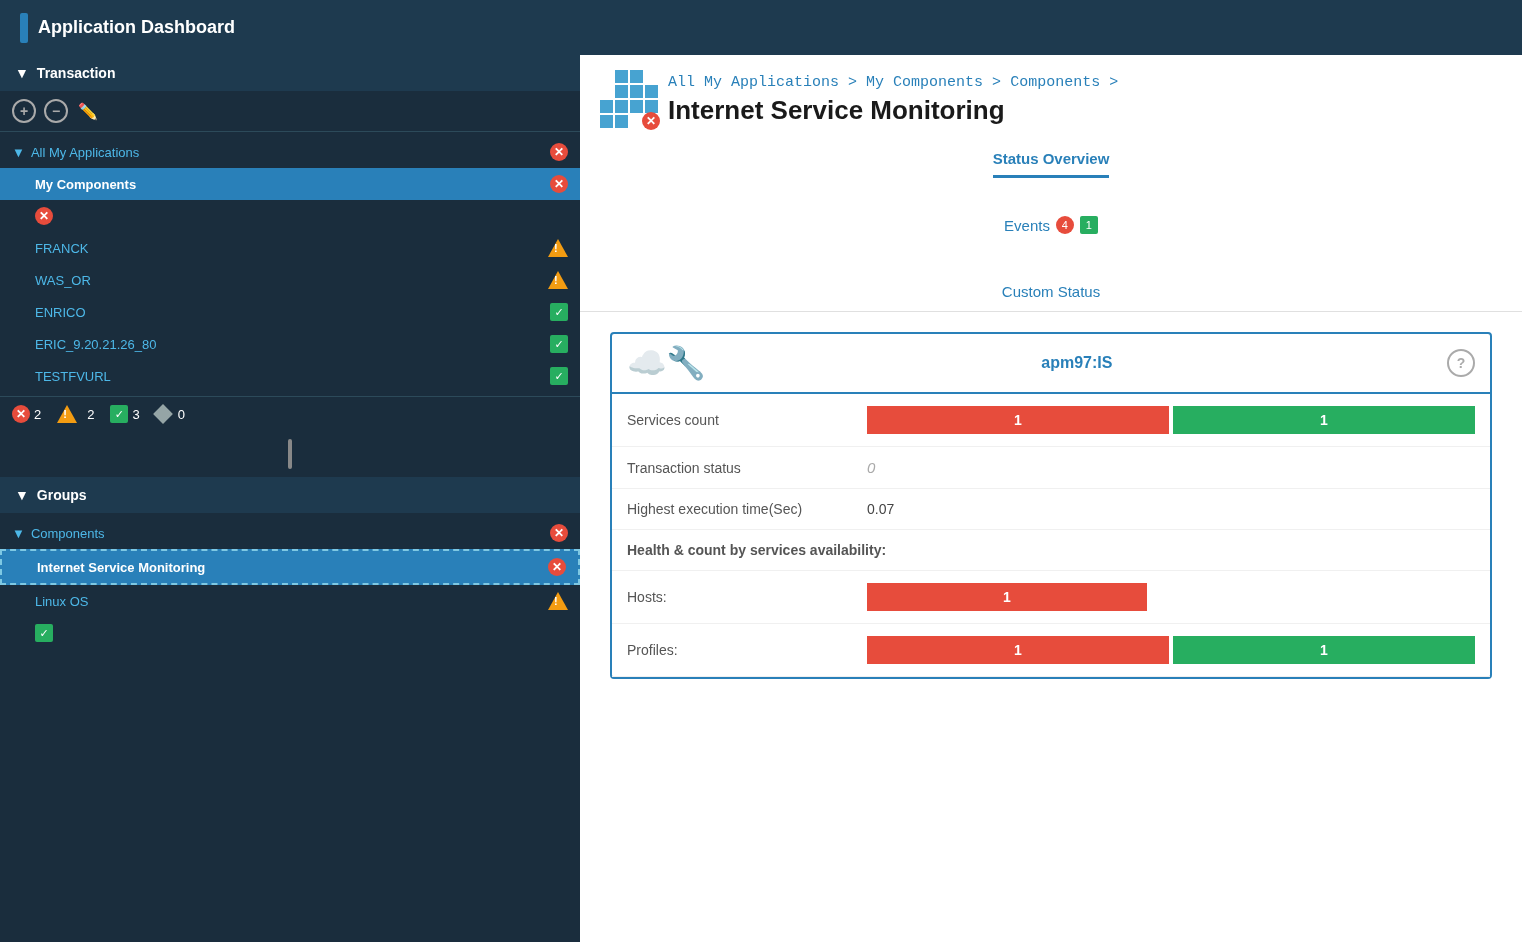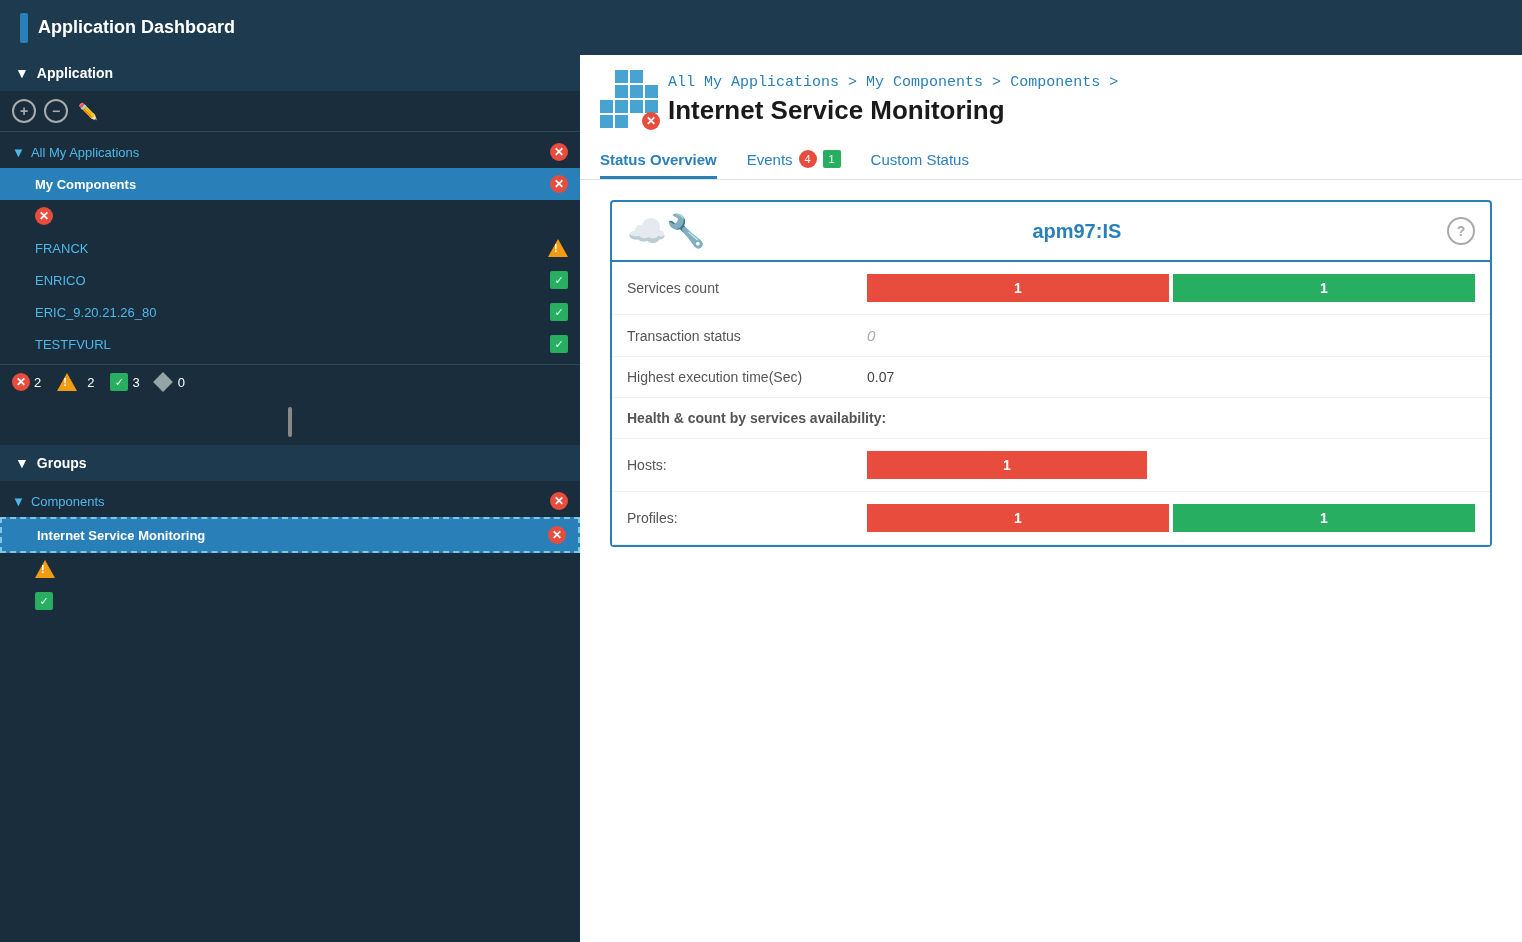--- a/index.html
+++ b/index.html
@@ -248,20 +248,21 @@
       color: #1a1a1a;
     }
 
     
     .tabs {
       display: flex;
       align-items: center;
       gap: 30px;
       padding: 0 0;
       margin-top: 12px;
+      flex-direction: column;
     }
     .tab {
       padding: 8px 0;
       cursor: pointer;
       font-size: 15px;
       color: #2980b9;
       border-bottom: 3px solid transparent;
       display: flex;
       align-items: center;
       gap: 6px;
@@ -308,21 +309,21 @@
     }
     .agent-card-header {
       display: flex;
       align-items: center;
       justify-content: space-between;
       padding: 10px 15px;
       border-bottom: 2px solid #2980b9;
     }
     .agent-name {
       color: #2980b9;
-      font-size: 20px;
+      font-size: 16px;
       font-weight: bold;
     }
     .agent-help {
       width: 28px;
       height: 28px;
       border-radius: 50%;
       border: 2px solid #aaa;
       color: #aaa;
       display: flex;
       align-items: center;
@@ -401,21 +402,21 @@
   <div style="width:8px;height:30px;background:#2980b9;border-radius:2px;"></div>
   <span>Application Dashboard</span>
 </div>
 
 <div class="main-layout">
 
   <div class="sidebar">
 
     <div class="section-header">
       <span>▼</span>
-      <span>Application</span>
+      <span>Transaction</span>
     </div>
 
     <div class="toolbar">
       <button class="toolbar-btn">+</button>
       <button class="toolbar-btn">−</button>
       <button class="toolbar-btn pencil">✏️</button>
     </div>
 
     <div class="tree-section">
       <div class="tree-item parent-item">
@@ -437,20 +438,26 @@
         <span class="status-red">✕</span>
       </div>
 
       <div class="tree-item child-item">
         <div class="tree-item-label">
           <span>FRANCK</span>
         </div>
         <span class="status-warn"></span>
       </div>
 
+      <div class="tree-item child-item">
+        <div class="tree-item-label">
+          <span>WAS_OR</span>
+        </div>
+        <span class="status-warn"></span>
+      </div>
 
       <div class="tree-item child-item">
         <div class="tree-item-label">
           <span>ENRICO</span>
         </div>
         <span class="status-green">✓</span>
       </div>
 
       <div class="tree-item child-item">
         <div class="tree-item-label">
@@ -505,20 +512,23 @@
       </div>
 
       <div class="tree-item child-item active" style="border: 2px dashed #7ec8e3;">
         <div class="tree-item-label">
           <span>Internet Service Monitoring</span>
         </div>
         <span class="status-red">✕</span>
       </div>
 
       <div class="tree-item child-item">
+        <div class="tree-item-label">
+          <span>Linux OS</span>
+        </div>
         <span class="status-warn"></span>
       </div>
 
 
       <div class="tree-item child-item">
         <span class="status-green">✓</span>
       </div>
     </div>
 
   </div>

